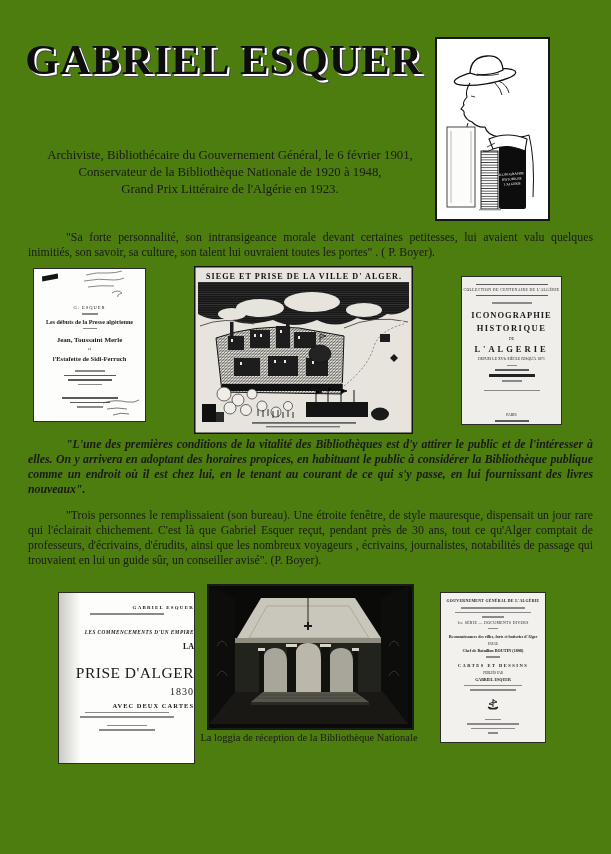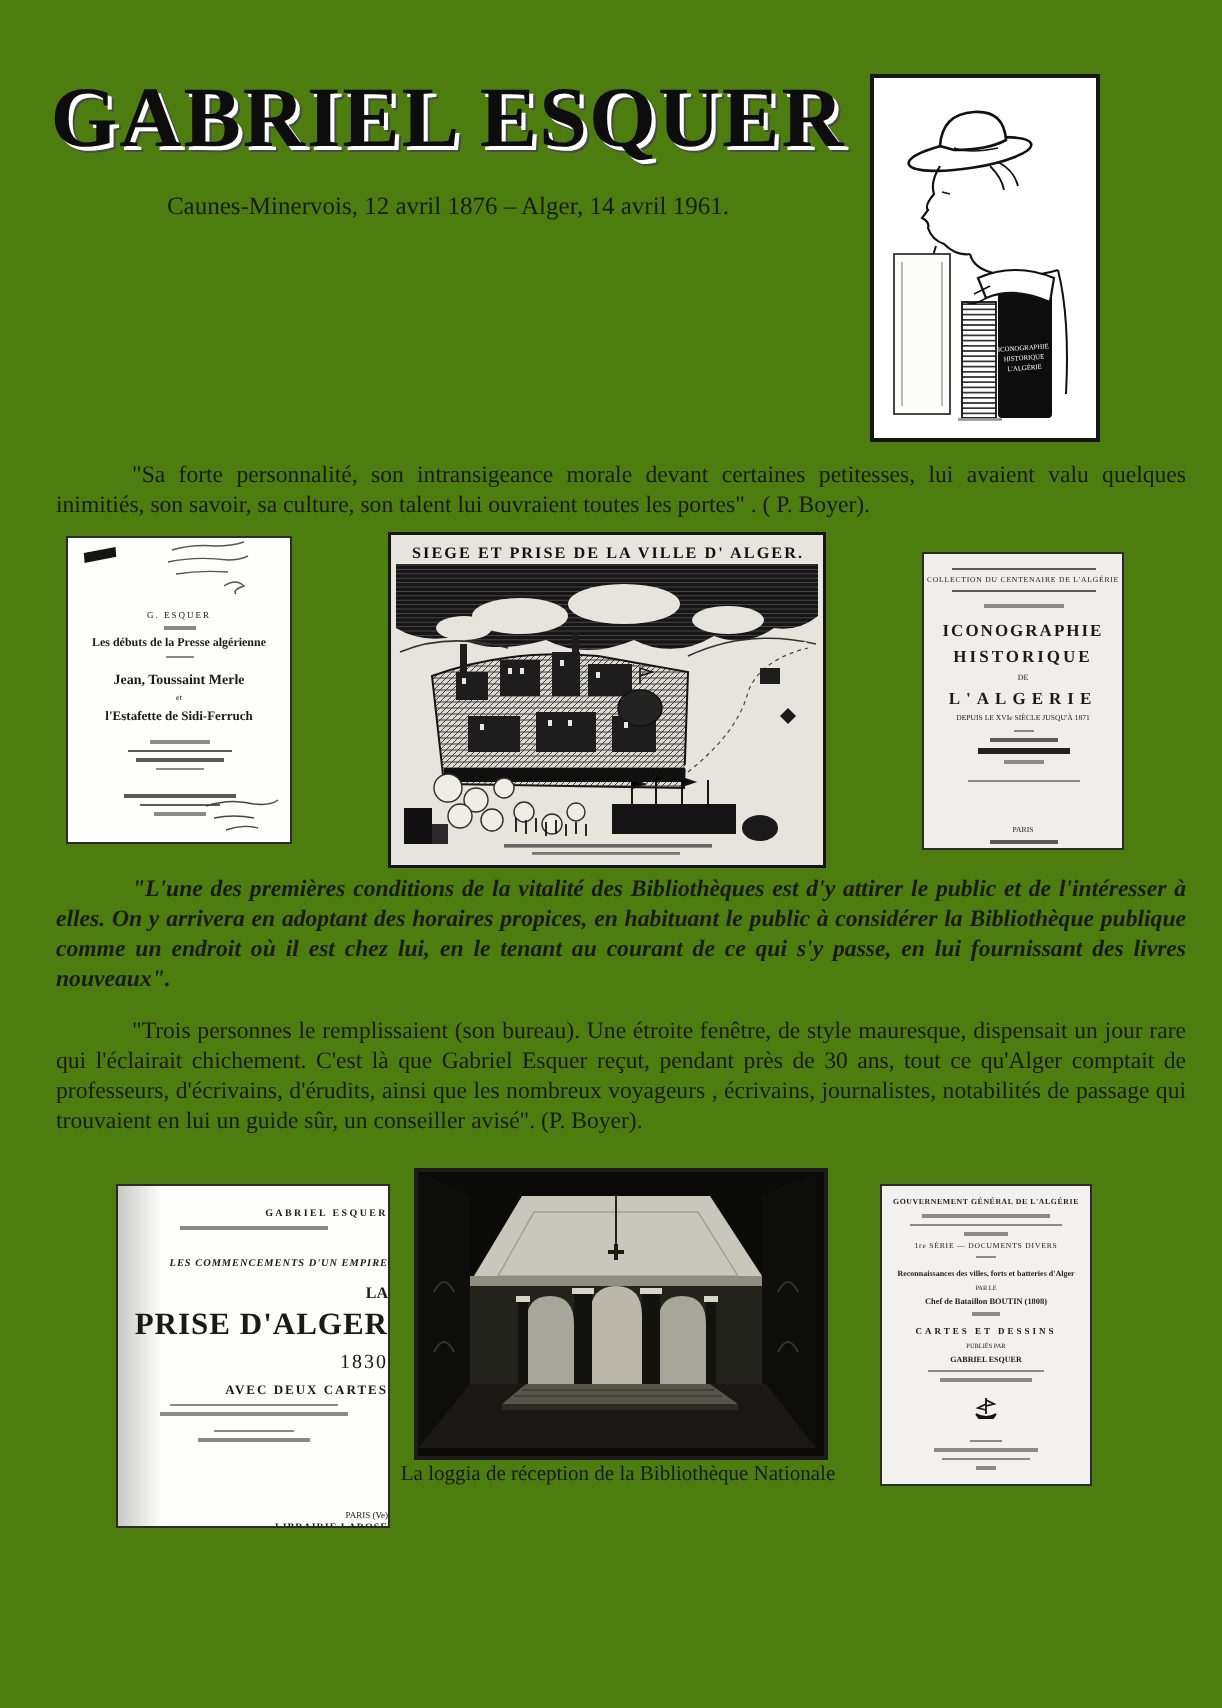--- a/index.html
+++ b/index.html
@@ -45,21 +45,21 @@
   .ic-coll{font-size:3.8px;letter-spacing:0.4px;margin:1px 0;}
   .ic-t1{font-size:8.5px;font-weight:bold;letter-spacing:1px;margin-top:6px;}
   .ic-t2{font-size:8.5px;font-weight:bold;letter-spacing:1.5px;margin-top:3px;}
   .ic-de{font-size:4px;margin-top:3px;}
   .ic-t3{font-size:8.5px;font-weight:bold;letter-spacing:3px;margin-top:3px;}
   .ic-sub{font-size:3.8px;margin-top:3px;}
   
   .pr-auth{font-size:5px;font-weight:bold;letter-spacing:1.2px;margin-top:12px;}
   .pr-series{font-size:5.2px;font-weight:bold;font-style:italic;letter-spacing:0.5px;margin-top:14px;}
   .pr-la{font-size:8px;font-weight:bold;margin-top:7px;}
-  .pr-title{font-size:15.5px;font-weight:bold;margin-top:3px;letter-spacing:0.5px;}
+  .pr-title{font-size:15.5px;font-weight:normal;margin-top:13px;letter-spacing:0.5px;}
   .pr-year{font-size:10px;margin-top:4px;letter-spacing:1px;}
   .pr-cartes{font-size:6.5px;font-weight:bold;letter-spacing:1px;margin-top:5px;}
   .pr-city{font-size:4.5px;margin-top:34px;}
   .pr-pub{font-size:5px;font-weight:bold;letter-spacing:0.5px;margin-top:2px;}
   
   .bo-head{font-size:3.9px;font-weight:bold;letter-spacing:0.3px;margin-top:6px;}
   .bo-serie{font-size:3.8px;letter-spacing:0.4px;margin-top:3px;}
   .bo-title{font-size:4px;font-weight:bold;white-space:nowrap;margin-top:5px;}
   .bo-parle{font-size:3.2px;margin-top:3px;}
   .bo-auth{font-size:4.2px;font-weight:bold;margin-top:2px;}
@@ -67,21 +67,25 @@
   .bo-publies{font-size:3.2px;margin-top:3px;}
   .bo-editor{font-size:4px;font-weight:bold;margin-top:2px;}
   svg text{font-family:"Liberation Serif","DejaVu Serif",serif;}
 </style>
 </head>
 <body>
 
 <div id="page">
 
   <div id="main-title" class="abs">GABRIEL ESQUER</div>
-  <div id="subtitle" class="abs">Caunes-Minervois, 12 avril 1876 – Alger, 14 avril 1961.</div>
+  <div id="credentials" class="abs">
+    <div>Archiviste, Bibliothécaire du Gouvernement Général, le 6 février 1901,</div>
+    <div>Conservateur de la Bibliothèque Nationale de 1920 à 1948,</div>
+    <div>Grand Prix Littéraire de l'Algérie en 1923.</div>
+  </div>
 
   <div id="portrait-box" class="abs">
     <svg width="107" height="176" viewBox="0 0 107 176">
       <defs>
         <pattern id="hlines" width="4" height="2.6" patternUnits="userSpaceOnUse">
           <path d="M0 1.3 H4" stroke="#222" stroke-width="0.8"></path>
         </pattern>
       </defs>
 
       <g stroke="#111" fill="#fff" stroke-width="1.3">

